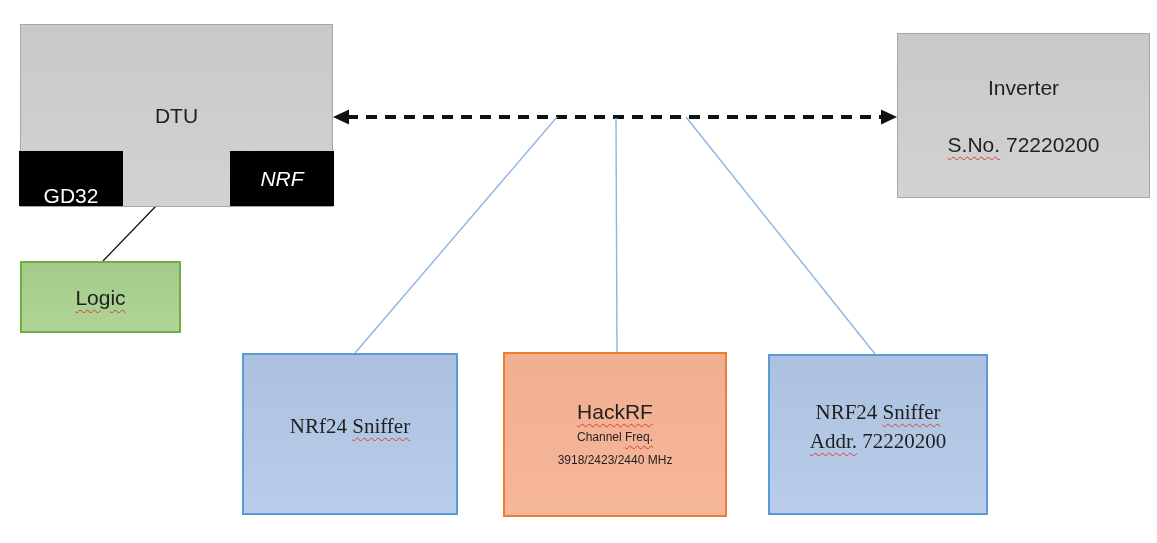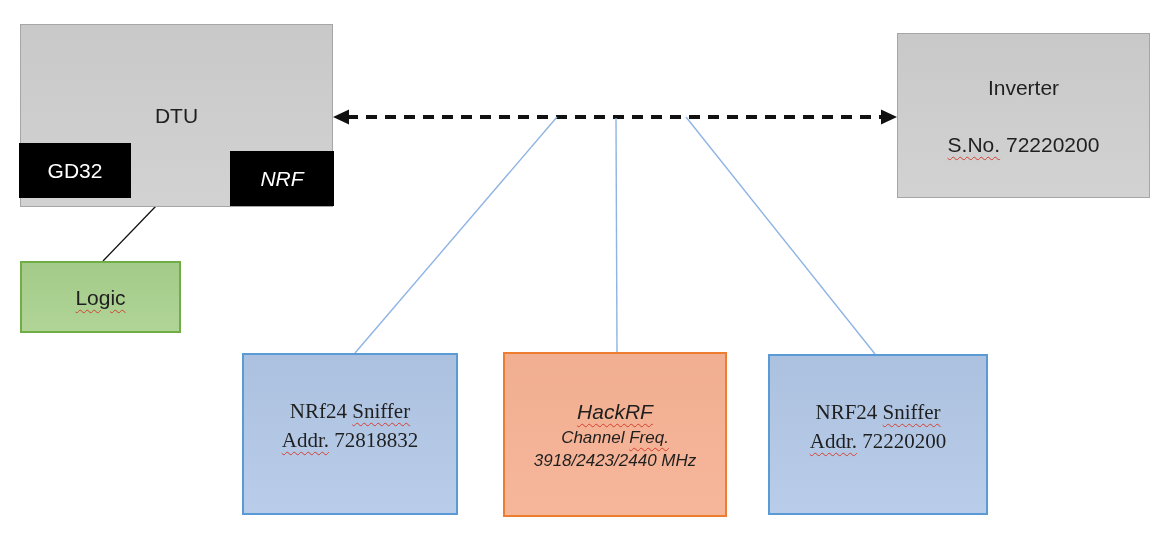--- a/index.html
+++ b/index.html
@@ -36,39 +36,38 @@
     border: 2px solid var(--green_border, #70AD47);
   }
   .blue-box {
     background: linear-gradient(rgba(0,0,0,0.04), rgba(255,255,255,0.08)), var(--blue_fill, #B3C9E8);
     border: 2px solid var(--blue_border, #5B9BD5);
     font-family: Liberation Serif, serif;
   }
   .orange-box {
     background: linear-gradient(rgba(0,0,0,0.02), rgba(255,255,255,0.06)), var(--orange_fill, #F6B294);
     border: 2px solid var(--orange_border, #ED7D31);
-    font-style: italic;
   }
 
   .t21 { font-size: 21px; line-height: 29px; }
-  .t16 { font-size: 17px; line-height: 23px; }
+  .t16 { font-size: 12px; line-height: 23px; }
   .black-box .t21 { line-height: 1; }
 
   
   .sp {
     text-decoration-line: underline;
     text-decoration-style: wavy;
     text-decoration-color: var(--squiggle_red, #D23F31);
     text-decoration-thickness: 1px;
     text-underline-offset: 4px;
   }
 
   
   #dtu-box      { left: 20px;  top: 24px;  width: 313px; height: 183px; }
-  #gd32-box     { left: 19px;  top: 143px; width: 112px; height: 55px; }
+  #gd32-box     { left: 19px;  top: 151px; width: 104px; height: 55px; justify-content: flex-end; }
   #nrf-box      { left: 230px; top: 151px; width: 104px; height: 55px; font-style: italic; }
   #logic-box    { left: 20px;  top: 261px; width: 161px; height: 72px; text-align: right; }
   #inverter-box { left: 897px; top: 33px;  width: 253px; height: 165px; gap: 28px; }
   #sniffer-left-box  { left: 242px; top: 353px; width: 216px; height: 162px; padding-bottom: 16px; }
   #hackrf-box        { left: 503px; top: 352px; width: 224px; height: 165px; }
   #sniffer-right-box { left: 768px; top: 354px; width: 220px; height: 161px; padding-bottom: 16px; }
 
   .line-black  { stroke: var(--arrow_black, #111111); }
   .head-black  { fill: var(--arrow_black, #111111); }
   .line-blue   { stroke: var(--connector_blue, #8EB4E3); }
@@ -115,21 +114,20 @@
     <div class="t21 sp">Logic</div>
   </div>
 
   <div id="inverter-box" class="box gray-box">
     <div class="t21">Inverter</div>
     <div class="t21"><span class="sp">S.No.</span><span> 72220200</span></div>
   </div>
 
   <div id="sniffer-left-box" class="box blue-box">
     <div class="t21"><span>NRf24 </span><span class="sp">Sniffer</span></div>
-    <div class="t21"><span class="sp">Addr.</span><span> 72818832</span></div>
   </div>
 
   <div id="hackrf-box" class="box orange-box">
     <div class="t21 sp">HackRF</div>
     <div class="t16"><span>Channel </span><span class="sp">Freq.</span></div>
     <div class="t16">3918/2423/2440 MHz</div>
   </div>
 
   <div id="sniffer-right-box" class="box blue-box">
     <div class="t21"><span>NRF24 </span><span class="sp">Sniffer</span></div>

